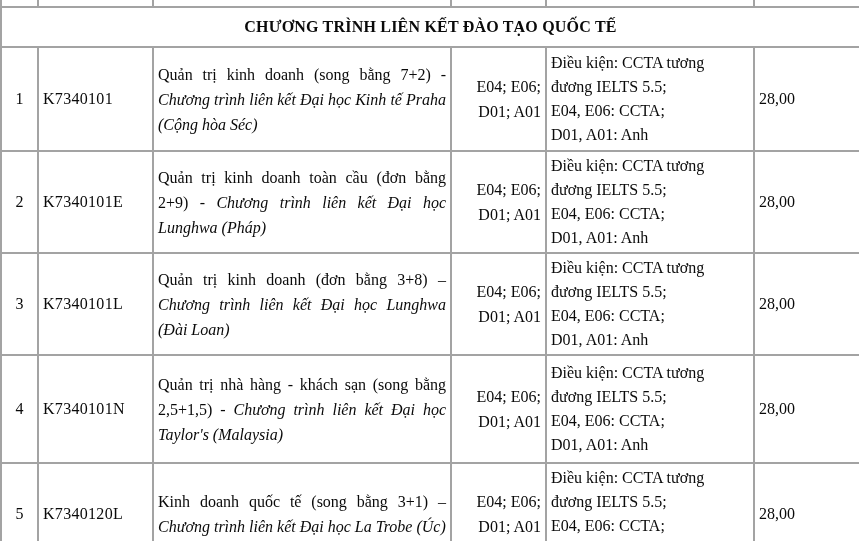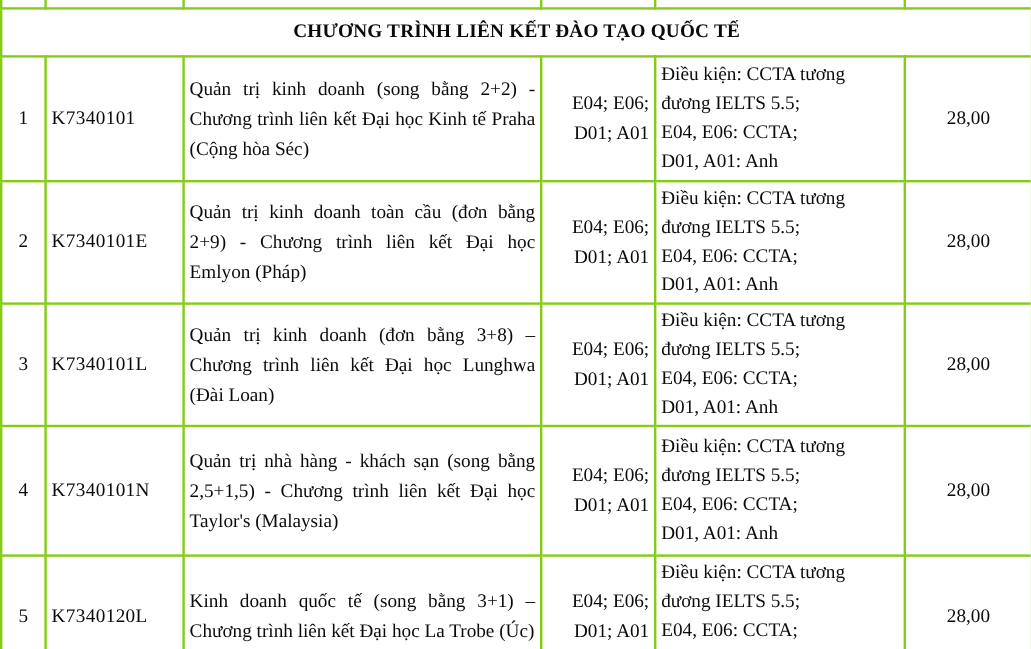--- a/index.html
+++ b/index.html
@@ -7,39 +7,39 @@
     width: 859px; height: 541px; overflow: hidden;
     background: #ffffff; position: relative;
     font-family: "Liberation Serif", "DejaVu Serif", serif;
     color: #0a0a0a;
   }
   table.doc {
     border-collapse: collapse; table-layout: fixed;
     width: 859px; margin-top: -2px;
   }
   table.doc td, table.doc th {
-    border: 2px solid #84cc16;
+    border: 2px solid #a3a3a3;
     vertical-align: middle;
     padding: 2px 4px;
     font-size: 16px;
     background: #ffffff;
     overflow: hidden;
   }
   tr.stub td { height: 6px; padding: 0; }
   td.section-hdr {
     text-align: center; font-weight: bold; font-size: 17.5px;
     letter-spacing: 0.2px; height: 34px;
   }
   td.c-no     { text-align: center; }
   td.c-code   { text-align: left; letter-spacing: 0.3px; }
   td.c-prog   { text-align: justify; padding: 4px 7px; line-height: 25px; }
-  td.c-prog .em { }
+  td.c-prog .em { font-style: italic; }
   td.c-combo  { text-align: right; line-height: 25px; padding: 2px 8px; }
   td.c-cond   { text-align: left; padding: 3px 6px 3px 9px; line-height: 24px; font-family: Liberation Serif, serif; }
-  td.c-score  { text-align: center; }
+  td.c-score  { }
   .r1 td { height: 98px; }
   .r2 td { height: 86px; }
   .r3 td { height: 96px; }
   .r4 td { height: 102px; }
   .r5 td { height: 81px; }
 </style>
 </head>
 <body>
 
 <div class="page">
@@ -63,34 +63,34 @@
       <td></td>
     </tr>
 
     <tr>
       <td class="section-hdr" colspan="6">CHƯƠNG TRÌNH LIÊN KẾT ĐÀO TẠO QUỐC TẾ</td>
     </tr>
 
     <tr class="r1">
       <td class="c-no">1</td>
       <td class="c-code">K7340101</td>
-      <td class="c-prog"><span>Quản trị kinh doanh (song bằng 2+2) - </span><span class="em">Chương trình liên kết Đại học Kinh tế Praha (Cộng hòa Séc)</span></td>
+      <td class="c-prog"><span>Quản trị kinh doanh (song bằng 7+2) - </span><span class="em">Chương trình liên kết Đại học Kinh tế Praha (Cộng hòa Séc)</span></td>
       <td class="c-combo">E04; E06; D01; A01</td>
       <td class="c-cond">
         <div>Điều kiện: CCTA tương đương IELTS 5.5;</div>
         <div>E04, E06: CCTA;</div>
         <div>D01, A01: Anh</div>
       </td>
       <td class="c-score">28,00</td>
     </tr>
 
     <tr class="r2">
       <td class="c-no">2</td>
       <td class="c-code">K7340101E</td>
-      <td class="c-prog"><span>Quản trị kinh doanh toàn cầu (đơn bằng 2+9) - </span><span class="em">Chương trình liên kết Đại học Emlyon (Pháp)</span></td>
+      <td class="c-prog"><span>Quản trị kinh doanh toàn cầu (đơn bằng 2+9) - </span><span class="em">Chương trình liên kết Đại học Lunghwa (Pháp)</span></td>
       <td class="c-combo">E04; E06; D01; A01</td>
       <td class="c-cond">
         <div>Điều kiện: CCTA tương đương IELTS 5.5;</div>
         <div>E04, E06: CCTA;</div>
         <div>D01, A01: Anh</div>
       </td>
       <td class="c-score">28,00</td>
     </tr>
 
     <tr class="r3">

